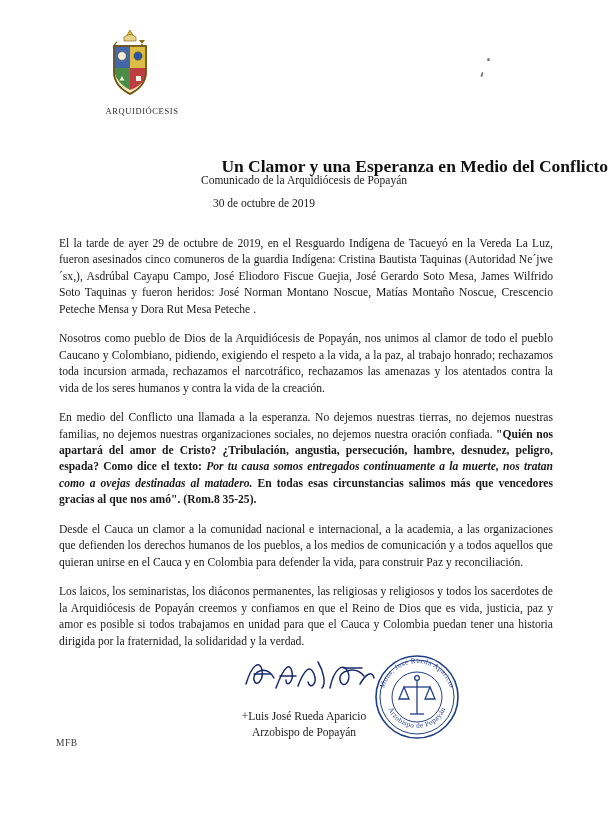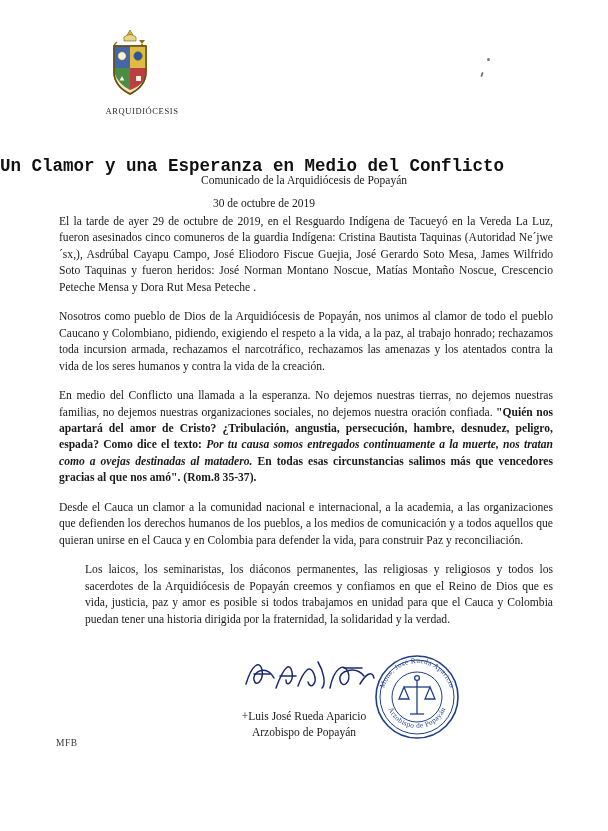--- a/index.html
+++ b/index.html
@@ -53,22 +53,22 @@
   }
   .mark-a { top: 58px; left: 487px; width: 3px; height: 3px; }
   .mark-b { top: 72px; left: 481px; width: 2px; height: 5px; transform: rotate(18deg); border-radius: 40%; }
 
   
   .doc-title {
     position: absolute;
     top: 156px;
     left: 0;
     width: 608px;
-    text-align: left;
-    font-family: Liberation Mono, monospace;
+    text-align: right;
+    font-family: Liberation Serif, serif;
     font-weight: bold;
     font-size: 17.5px;
     color: #111;
   }
   .doc-subtitle {
     position: absolute;
     top: 174px;
     left: 0;
     width: 608px;
     text-align: center;
@@ -81,32 +81,32 @@
     left: 0;
     width: 528px;
     text-align: center;
     font-size: 11.5px;
     color: #1a1a1a;
   }
 
   
   .body-text {
     position: absolute;
-    top: 214px;
+    top: 236px;
     left: 59px;
     width: 494px;
     font-size: 11.6px;
     line-height: 1.42;
     text-align: justify;
   }
   .body-text p {
     margin: 0 0 13px 0;
     text-indent: 0;
   }
-  .body-text p:last-child { margin-bottom: 0; margin-left: 26px; }
+  .body-text p:last-child { margin-bottom: 0; }
   .b { font-weight: bold; }
   .bi { font-weight: bold; font-style: italic; }
 
   
   .sign-area {
     position: absolute;
     top: 648px;
     left: 0;
     width: 591px;
     height: 120px;
@@ -204,21 +204,21 @@
       <span>El la tarde de ayer 29 de octubre de 2019, en el Resguardo Indígena de Tacueyó en la Vereda La Luz, fueron asesinados cinco comuneros de la guardia Indígena: Cristina Bautista Taquinas (Autoridad Ne´jwe´sx,), Asdrúbal Cayapu Campo, José Eliodoro Fiscue Guejia, José Gerardo Soto Mesa, James Wilfrido Soto Taquinas y fueron heridos: José Norman Montano Noscue, Matías Montaño Noscue, Crescencio Peteche Mensa y Dora Rut Mesa Peteche .</span>
     </p>
     <p>
       <span>Nosotros como pueblo de Dios de la Arquidiócesis de Popayán, nos unimos al clamor de todo el pueblo Caucano y Colombiano, pidiendo, exigiendo el respeto a la vida, a la paz, al trabajo honrado; rechazamos toda incursion armada, rechazamos el narcotráfico, rechazamos las amenazas y los atentados contra la vida de los seres humanos y contra la vida de la creación.</span>
     </p>
     <p>
       <span>En medio del Conflicto una llamada a la esperanza. No dejemos nuestras tierras, no dejemos nuestras familias, no dejemos nuestras organizaciones sociales, no dejemos nuestra oración confiada.</span>
       <span class="b">"Quién nos apartará del amor de Cristo? ¿Tribulación, angustia, persecución, hambre, desnudez, peligro, espada? Como dice el texto:</span>
       <span class="bi">Por tu causa somos entregados continuamente a la muerte, nos tratan como a ovejas destinadas al matadero.</span>
       <span class="b">En todas esas circunstancias salimos más que vencedores gracias al que nos amó".</span>
-      <span class="b">(Rom.8 35-37).</span>
+      <span class="b">(Rom.8 35-25).</span>
     </p>
     <p>
       <span>Desde el Cauca un clamor a la comunidad nacional e internacional, a la academia, a las organizaciones que defienden los derechos humanos de los pueblos, a los medios de comunicación y a todos aquellos que quieran unirse en el Cauca y en Colombia para defender la vida, para construir Paz y reconciliación.</span>
     </p>
     <p>
       <span>Los laicos, los seminaristas, los diáconos permanentes, las religiosas y religiosos y todos los sacerdotes de la Arquidiócesis de Popayán creemos y confiamos en que el Reino de Dios que es vida, justicia, paz y amor es posible si todos trabajamos en unidad para que el Cauca y Colombia puedan tener una historia dirigida por la fraternidad, la solidaridad y la verdad.</span>
     </p>
   </div>
 
   <div class="sign-area">

